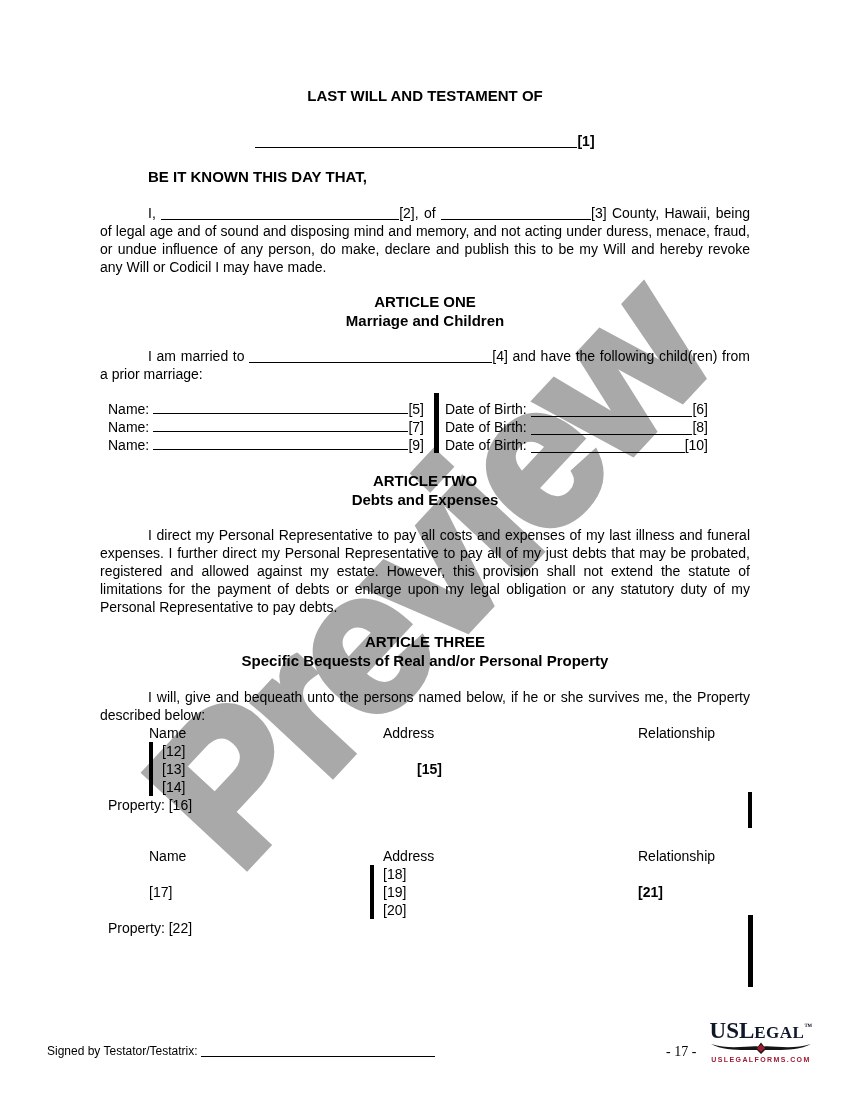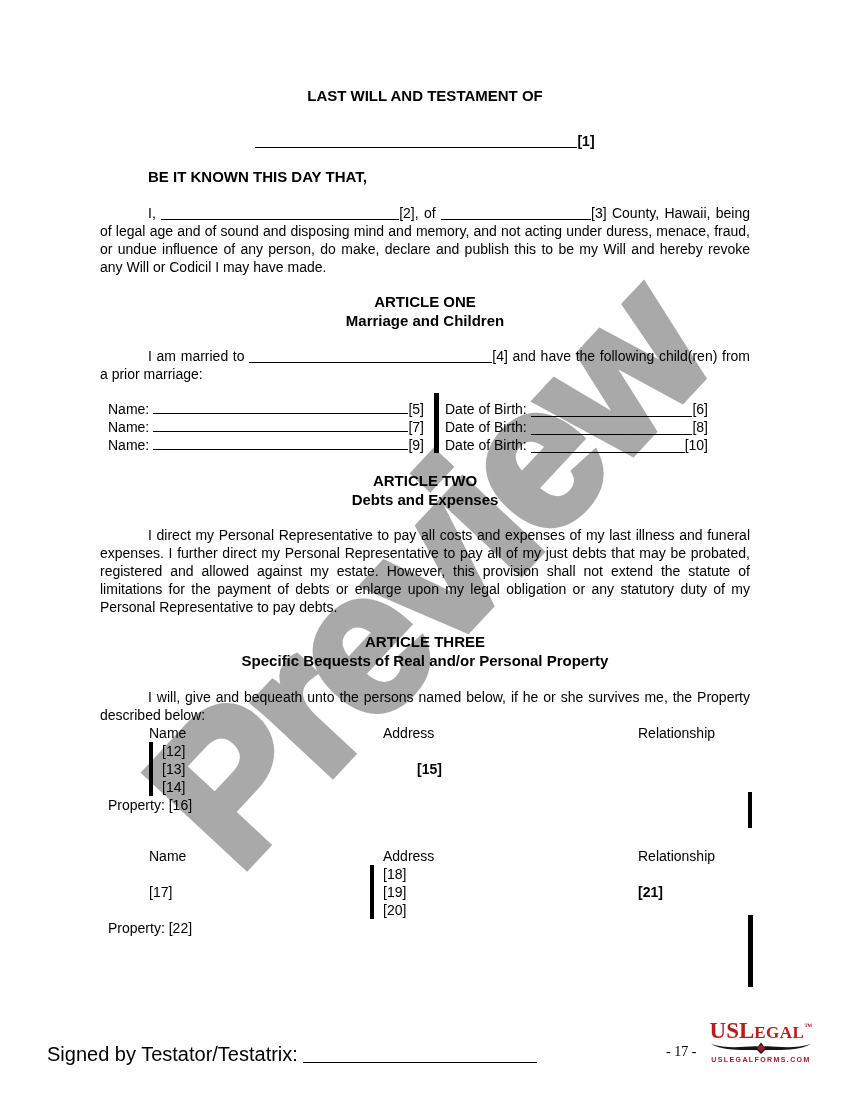--- a/index.html
+++ b/index.html
@@ -48,24 +48,24 @@
   .bq-prop{margin-top:0;}
   .blank{display:inline-block;border-bottom:1.5px solid #000;height:13px;vertical-align:-2px;}
   .w322{width:322px;}
   .w238{width:238px;}
   .w150{width:150px;}
   .w243{width:243px;}
   .w234{width:234px;}
   .margin-bar{position:absolute;background:#000;}
   .margin-bar-1{left:748px;top:792px;width:4px;height:36px;}
   .margin-bar-2{left:748px;top:915px;width:5px;height:72px;}
-  .signed{position:absolute;left:47px;top:1043px;font-size:20px;}
+  .signed{position:absolute;left:47px;top:1043px;font-size:12px;}
   .pagenum{position:absolute;left:666px;top:1044px;font-family:"Liberation Serif","DejaVu Serif",serif;font-size:14px;}
   .logo{position:absolute;left:702px;top:1019px;width:118px;text-align:center;line-height:1;}
-  .brand{color:#b91c1c;font-family:"Liberation Serif","DejaVu Serif",serif;font-weight:bold;white-space:nowrap;}
+  .brand{color:#0f172a;font-family:"Liberation Serif","DejaVu Serif",serif;font-weight:bold;white-space:nowrap;}
   .brand-lead{font-size:23px;}
   .brand-tail{font-size:17px;letter-spacing:.5px;}
   .brand-tm{font-size:8px;vertical-align:9px;}
   .eagle{display:block;margin:0 auto;margin-top:-1px;}
   .site{margin-top:1px;color:#9e1b32;font-size:7px;font-weight:bold;letter-spacing:1.4px;}
 </style>
 </head>
 <body>
 
 <div class="page">

